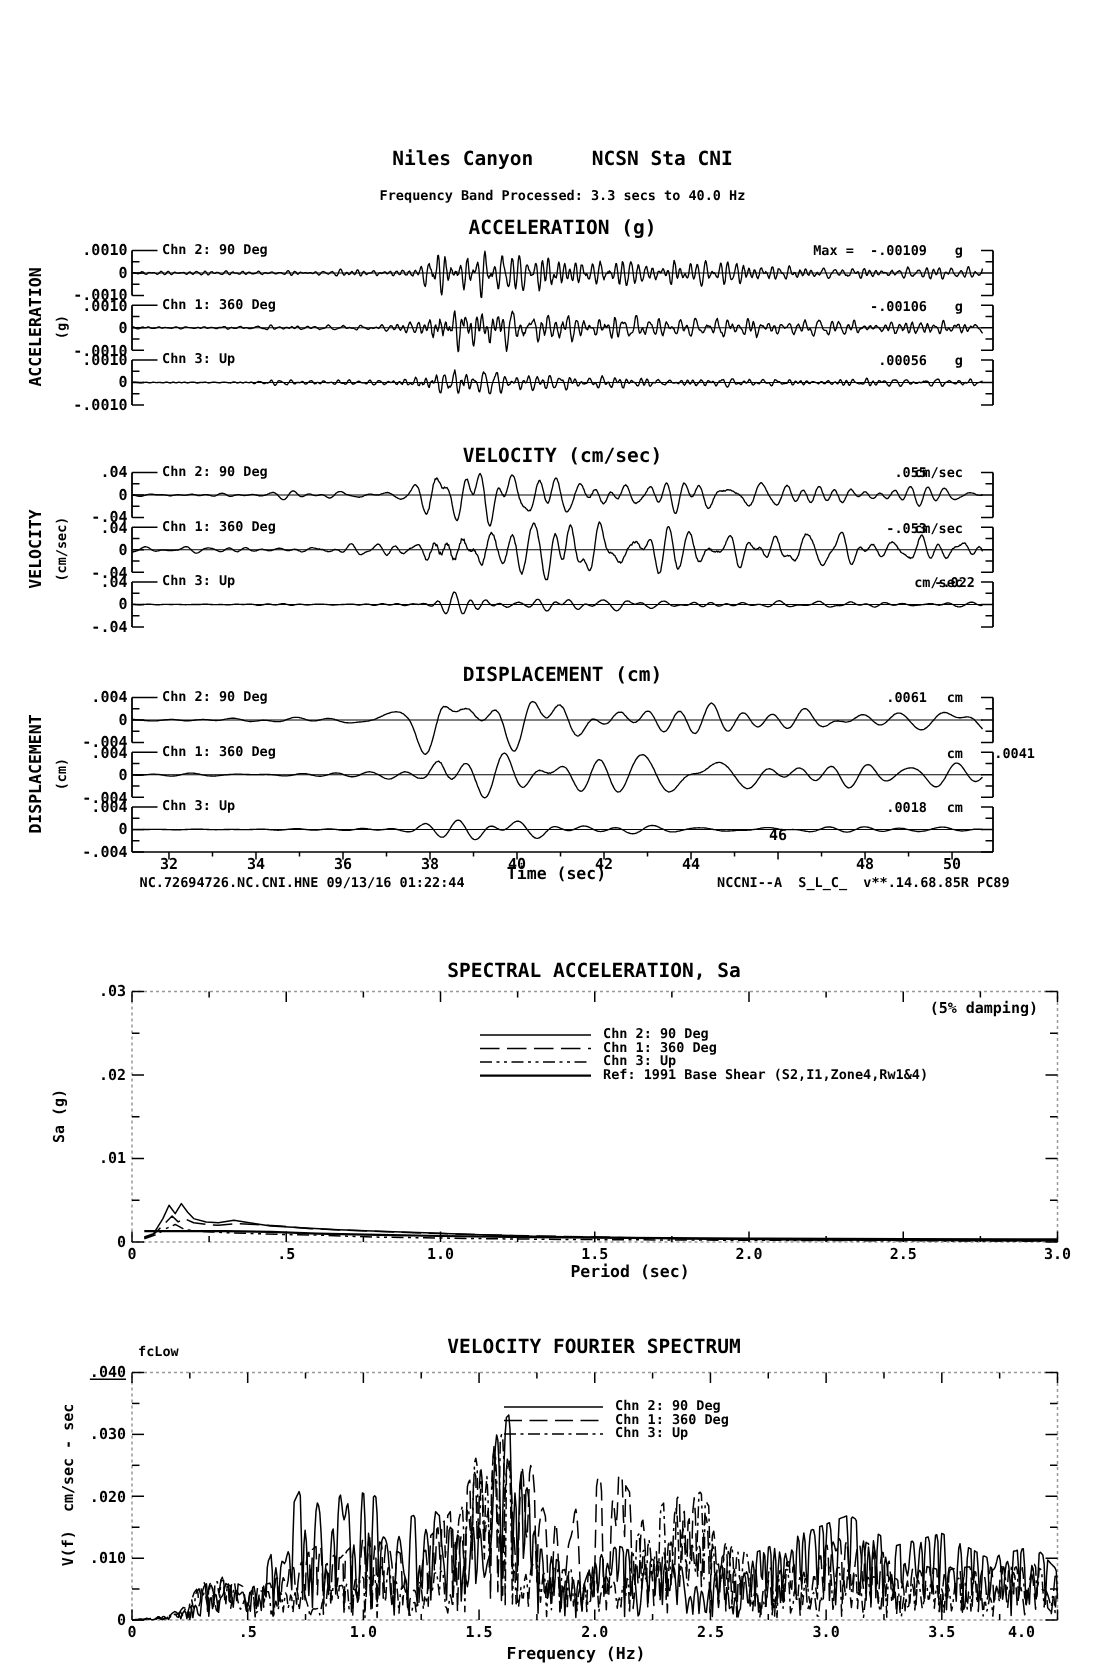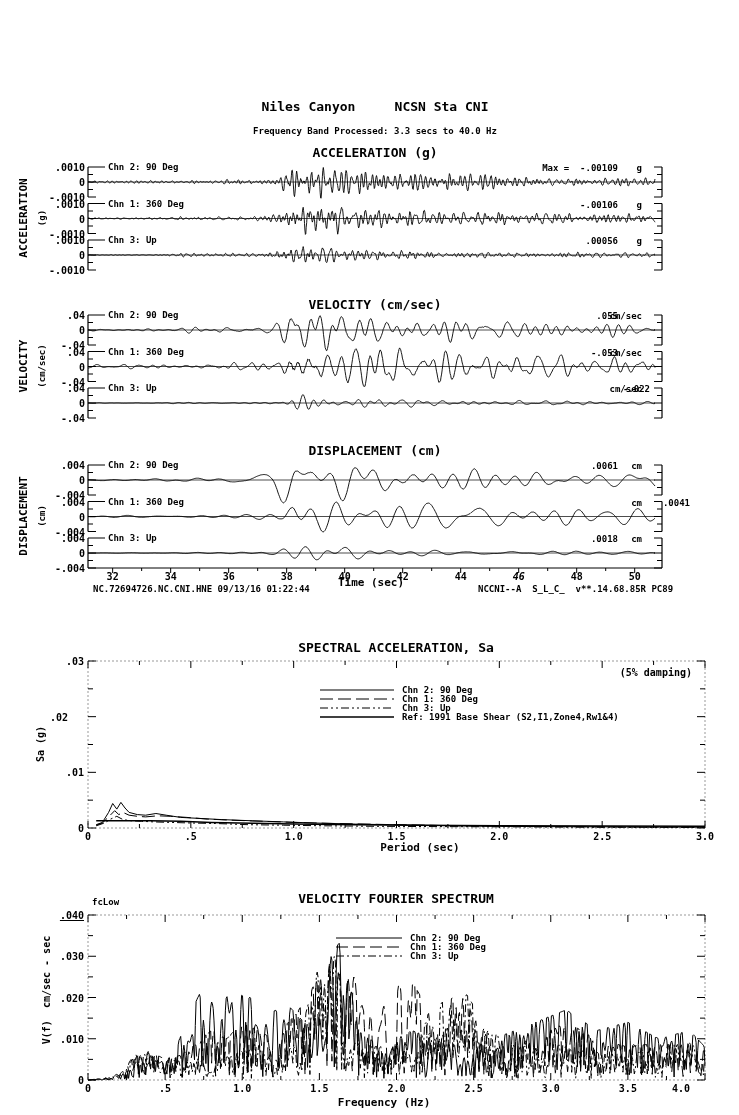--- a/index.html
+++ b/index.html
@@ -340,32 +340,32 @@
       <div class="t f10 r" style="left: 85px; top: 563px;">-.004</div>
       <div class="t f9 r" style="left: 618px; top: 534px;">.0018</div>
       <div class="t f9 r" style="left: 642px; top: 534px;">cm</div>
       <div class="t f10 c" style="left: 112.652px; top: 571px;">32</div>
       <div class="t f10 c" style="left: 170.657px; top: 571px;">34</div>
       <div class="t f10 c" style="left: 228.662px; top: 571px;">36</div>
       <div class="t f10 c" style="left: 286.668px; top: 571px;">38</div>
       <div class="t f10 c" style="left: 344.673px; top: 571px;">40</div>
       <div class="t f10 c" style="left: 402.678px; top: 571px;">42</div>
       <div class="t f10 c" style="left: 460.683px; top: 571px;">44</div>
-      <div class="t f10 c" style="left: 518.688px; top: 571px; font-style: italic;">46</div>
+      <div class="t f10 c" style="left: 518.688px; top: 552px;">46</div>
       <div class="t f10 c" style="left: 576.693px; top: 571px;">48</div>
       <div class="t f10 c" style="left: 634.698px; top: 571px;">50</div>
       <div class="t f10 c" style="left: 88px; top: 831px;">0</div>
       <div class="t f10 c" style="left: 190.833px; top: 831px;">.5</div>
       <div class="t f10 c" style="left: 293.667px; top: 831px;">1.0</div>
       <div class="t f10 c" style="left: 396.5px; top: 831px;">1.5</div>
       <div class="t f10 c" style="left: 499.333px; top: 831px;">2.0</div>
       <div class="t f10 c" style="left: 602.167px; top: 831px;">2.5</div>
       <div class="t f10 c" style="left: 705px; top: 831px;">3.0</div>
       <div class="t f10 r" style="left: 84px; top: 656px;">.03</div>
-      <div class="t f10 r" style="left: 68px; top: 711.667px;">.02</div>
+      <div class="t f10 r" style="left: 84px; top: 711.667px;">.02</div>
       <div class="t f10 r" style="left: 84px; top: 767.333px;">.01</div>
       <div class="t f10 r" style="left: 84px; top: 823px;">0</div>
       <div class="t f9" style="left: 402px; top: 685px;">Chn 2: 90 Deg</div>
       <div class="t f9" style="left: 402px; top: 694px;">Chn 1: 360 Deg</div>
       <div class="t f9" style="left: 402px; top: 703px;">Chn 3: Up</div>
       <div class="t f9" style="left: 402px; top: 712px;">Ref: 1991 Base Shear (S2,I1,Zone4,Rw1&amp;4)</div>
       <div class="t f10 c" style="left: 88px; top: 1083px;">0</div>
       <div class="t f10 c" style="left: 165.125px; top: 1083px;">.5</div>
       <div class="t f10 c" style="left: 242.25px; top: 1083px;">1.0</div>
       <div class="t f10 c" style="left: 319.375px; top: 1083px;">1.5</div>

